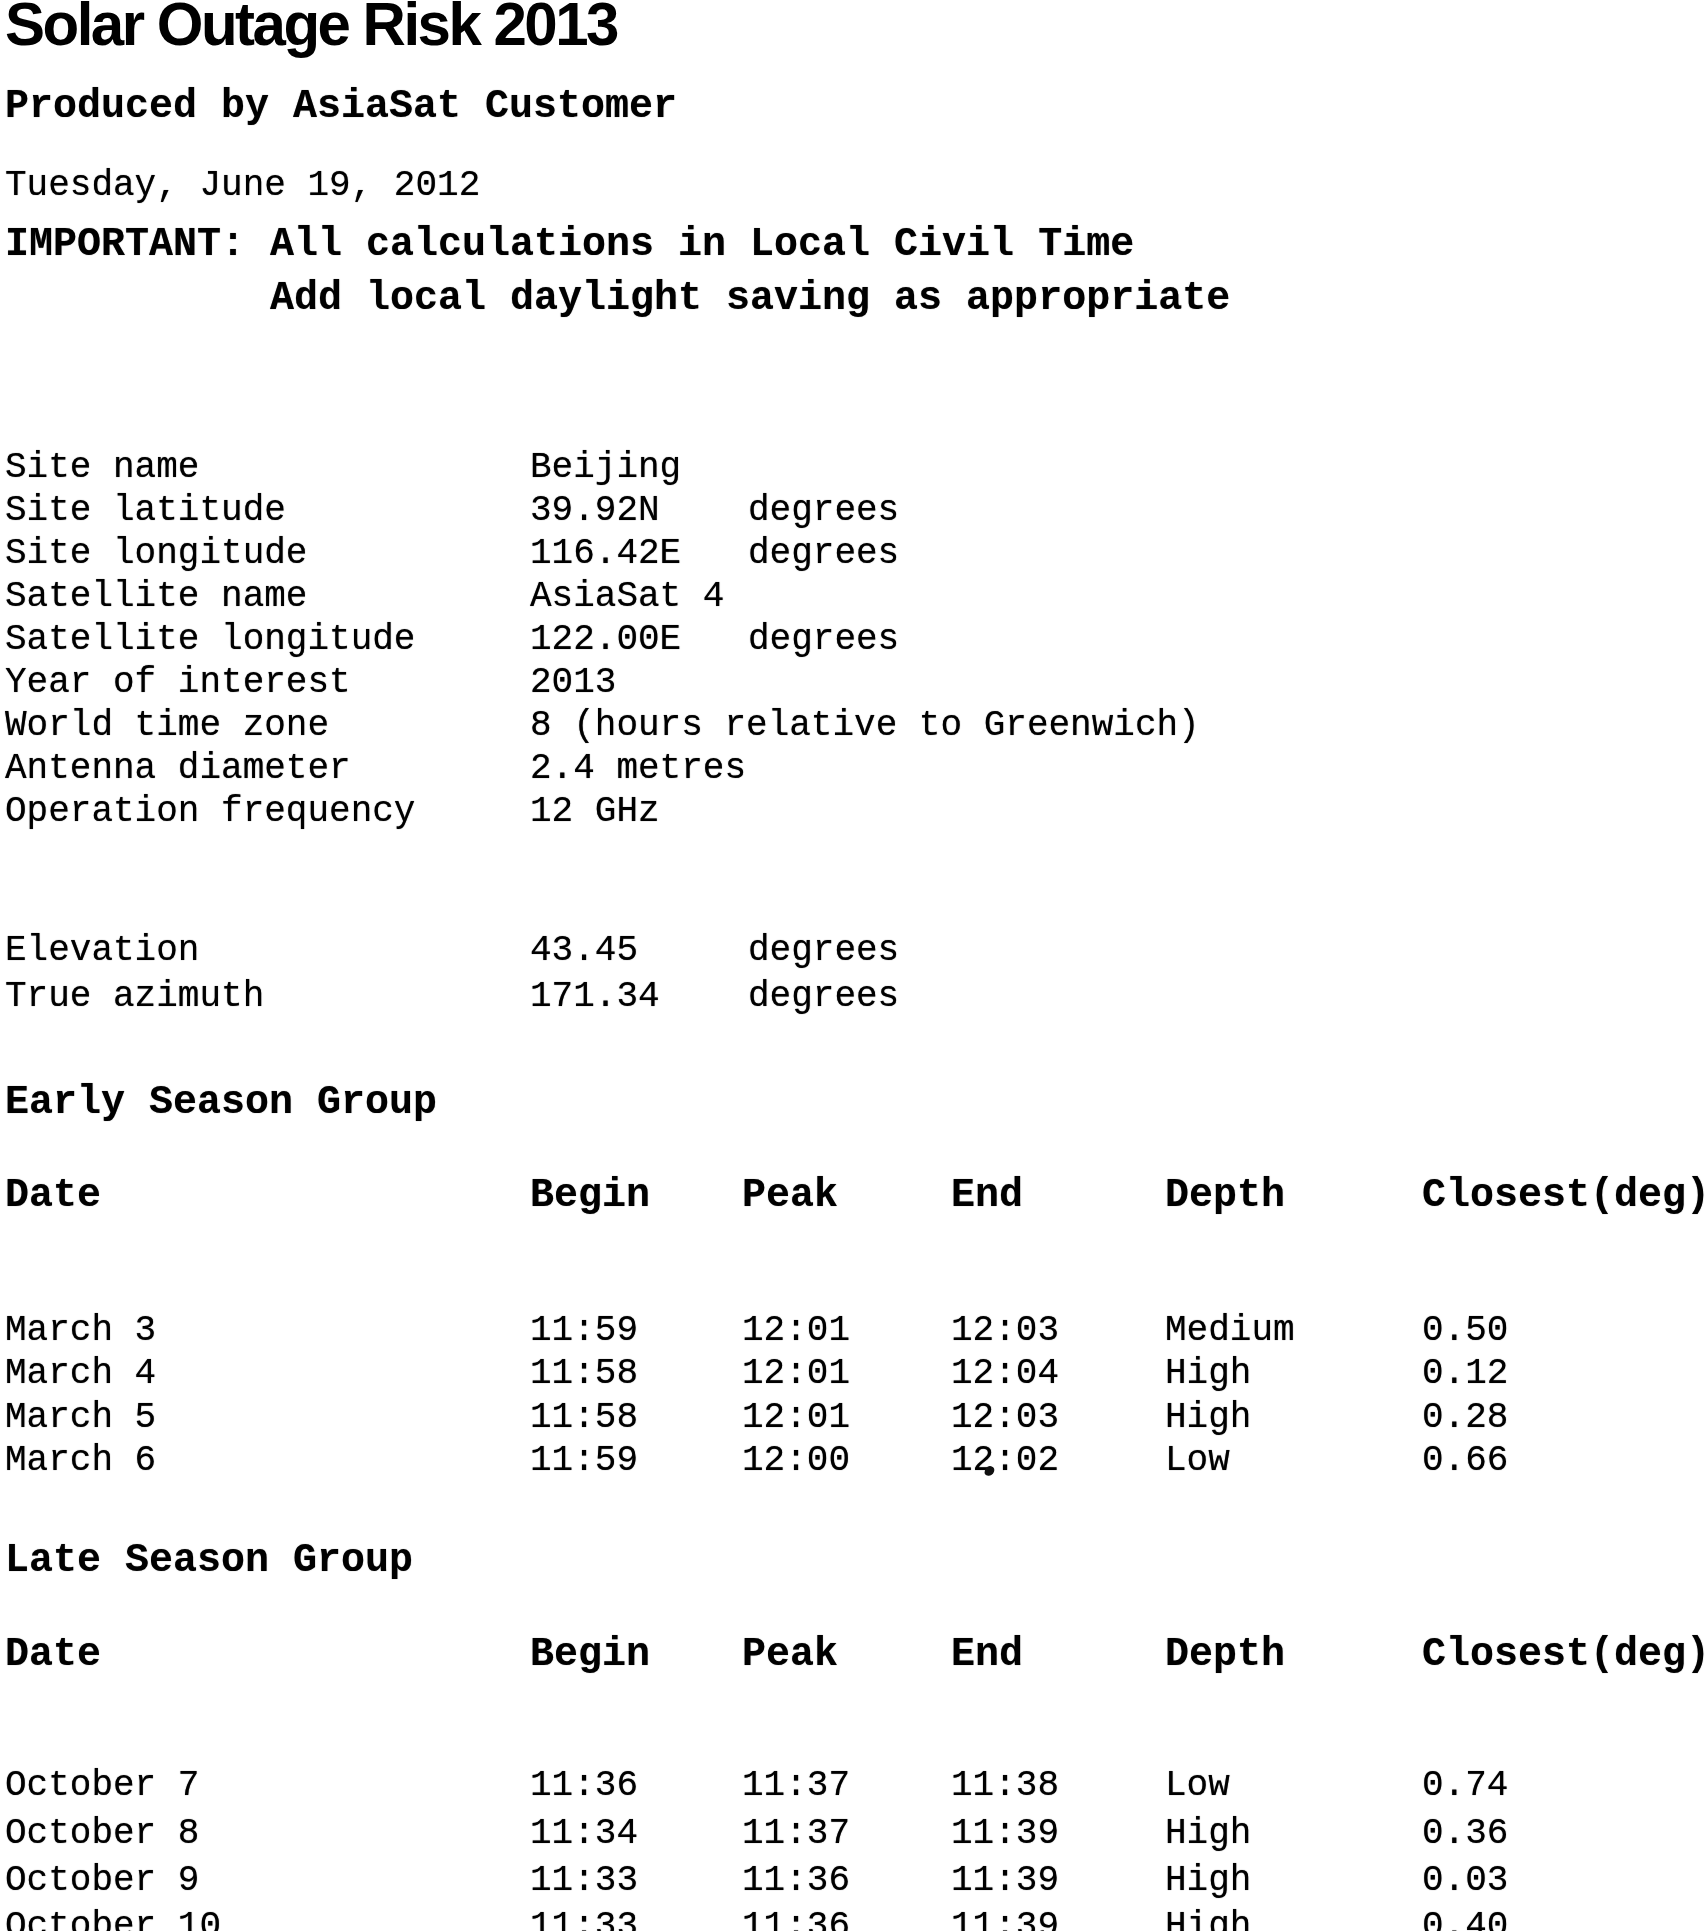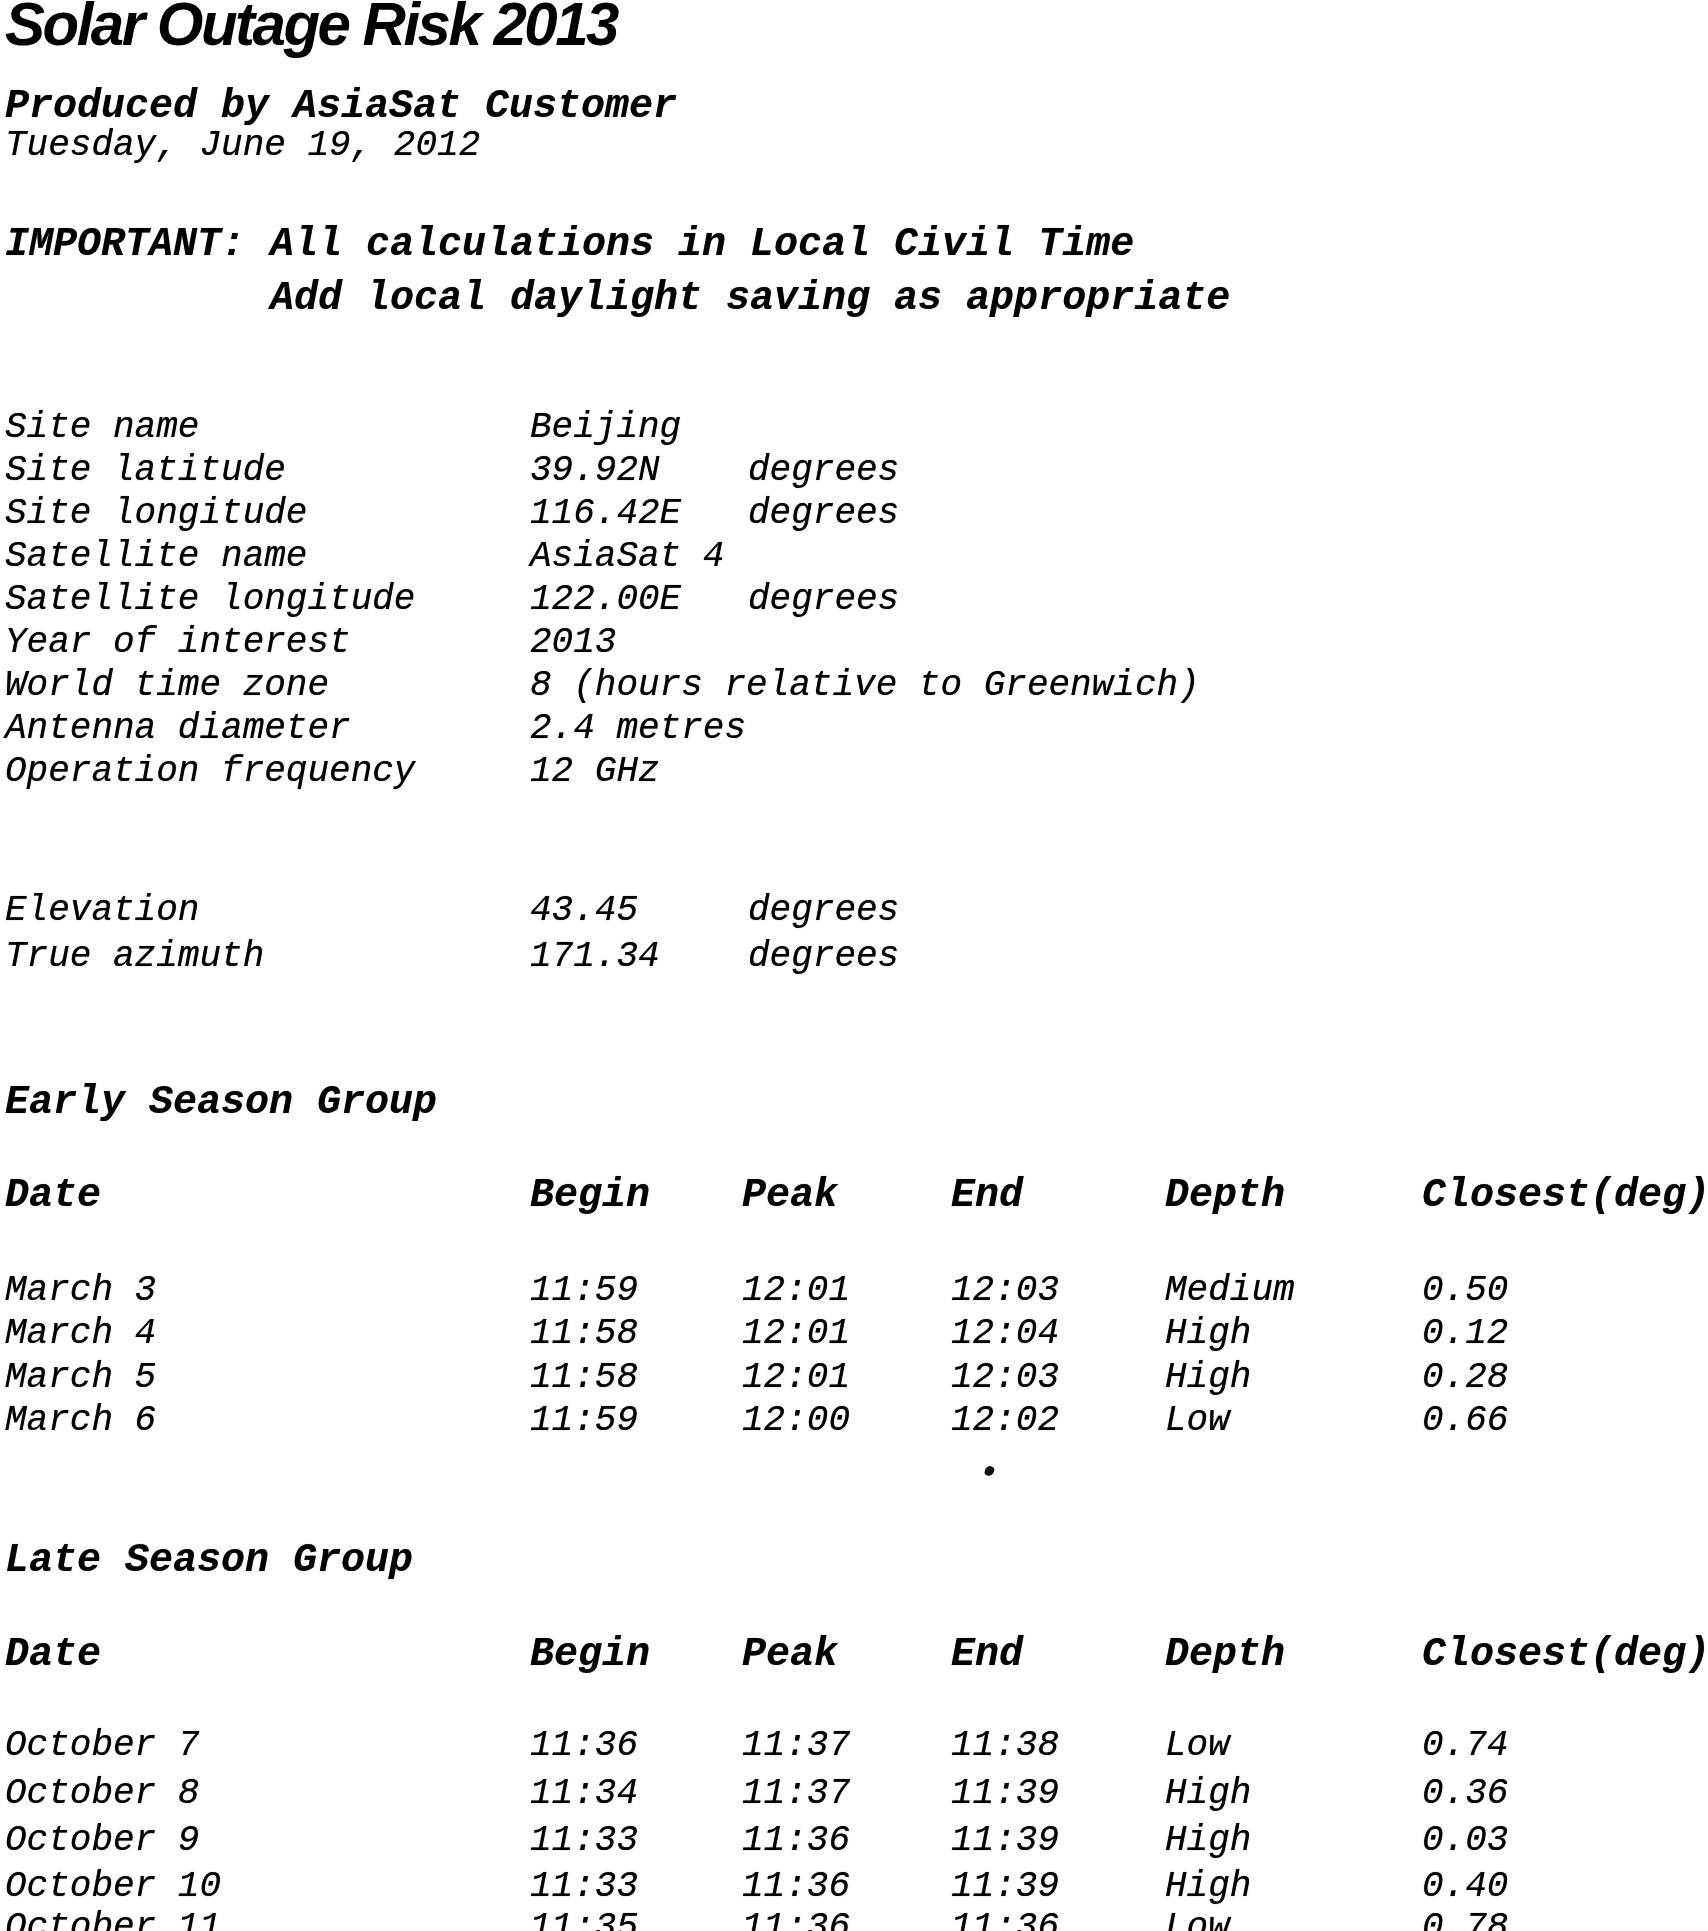--- a/index.html
+++ b/index.html
@@ -2,33 +2,32 @@
 <html><head>
 <meta charset="utf-8">
 <style>
   html,body{margin:0;padding:0;background:#888;}
   .page{
     position:relative;
     width:1708px;height:1931px;
     background:#ffffff;
     overflow:hidden;
     color:#000;
-    font-style:italic;
     -webkit-font-smoothing:antialiased;
   }
   .title{
     position:absolute;left:5px;top:-6px;
     font-family:"Liberation Sans",sans-serif;
     font-weight:bold;font-size:60px;line-height:1;
     letter-spacing:-2.5px;
     transform:scaleY(1.02);transform-origin:top left;
   }
   .line{position:absolute;left:0;width:100%;height:48px;white-space:pre;}
   .mono{font-family:"Liberation Mono","DejaVu Sans Mono",monospace;font-size:36px;line-height:1;
-        text-shadow:0 0 1px rgba(0,0,0,.65);}
+        text-shadow:0 0 1px rgba(0,0,0,.65);margin-top:40px;}
   .mono-b{font-family:"Liberation Mono","DejaVu Sans Mono",monospace;font-size:40px;line-height:1;
         font-weight:bold;text-shadow:0 0 1px rgba(0,0,0,.5);}
   .c{position:absolute;top:0;white-space:pre;}
   .x0{left:5px;}   
   .x1{left:530px;} 
   .x2{left:742px;} 
   .xu{left:748px;} 
   .x3{left:951px;} 
   .x4{left:1165px;}
   .x5{left:1422px;}

